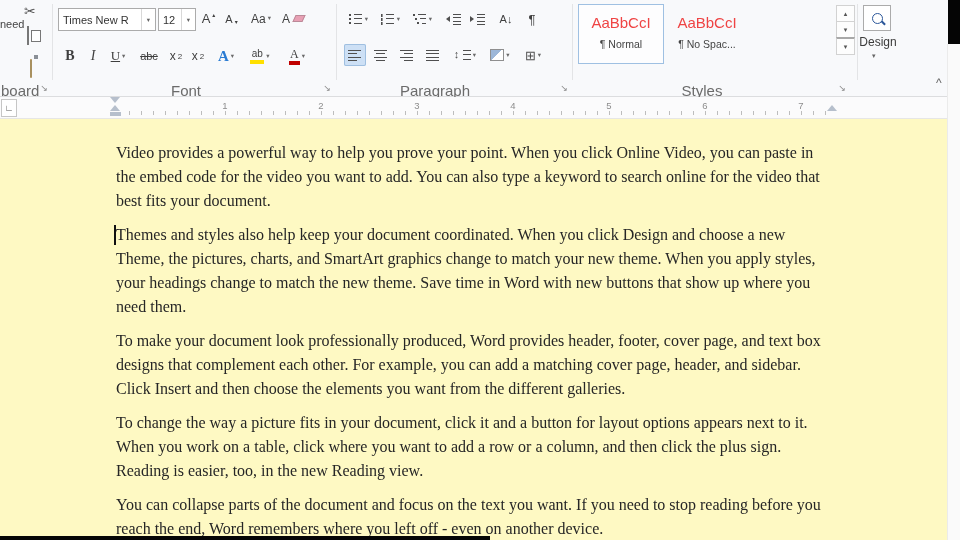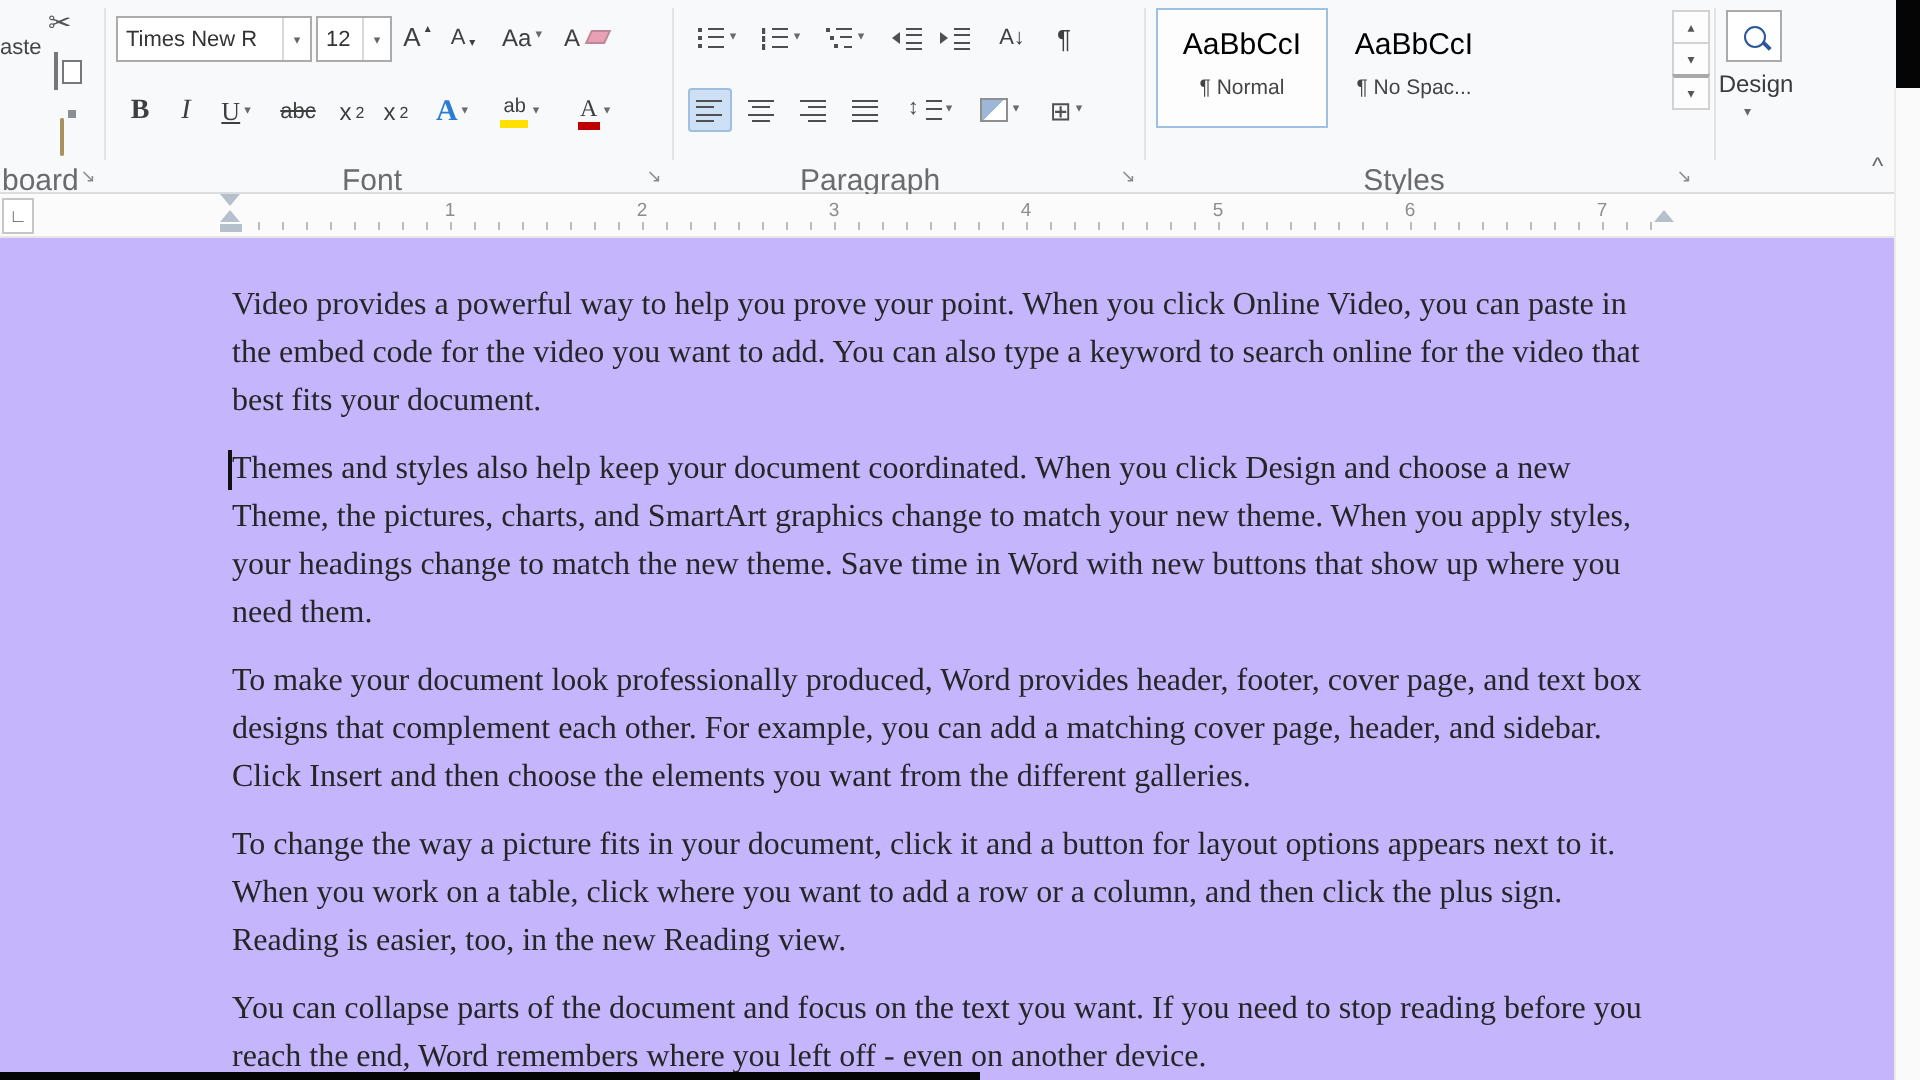--- a/index.html
+++ b/index.html
@@ -72,58 +72,58 @@
     background-size:8px 1.4px,8px 1.4px,8px 1.4px;background-position:9px 1.5px,9px 5.8px,9px 10px;}
   .ico-spacing::before{content:"\2195";position:absolute;left:0;top:-1px;font-size:11px;color:#4f4f4f;}
   .ico-shade{width:12px;height:10px;border:1px solid #8f8f8f;
     background:linear-gradient(135deg,#9db7d8 0 48%,#fff 48%);}
   .mag{width:9px;height:9px;border:1.6px solid #2b579a;border-radius:50%;position:relative;}
   .mag::after{content:"";position:absolute;width:5px;height:1.6px;background:#2b579a;right:-4px;bottom:-1px;transform:rotate(45deg);}
 
   
   .style-card{position:absolute;top:4px;height:58px;width:84px;text-align:center;border:1px solid transparent;}
   .style-card.selected{background:#fdfdfe;border:1px solid #9fc0e2;}
-  .style-sample{font-size:15px;color:#000000;margin-top:9px;white-space:nowrap;overflow:hidden;}
+  .style-sample{font-size:15px;color:#ef4444;margin-top:9px;white-space:nowrap;overflow:hidden;}
   .style-sample.h1{color:#2e74b5;}
   .style-name{font-size:10.5px;color:#444;margin-top:7px;white-space:nowrap;overflow:hidden;}
   .mini-btn{position:absolute;left:836px;width:17px;height:15px;border:1px solid #d2d2d2;background:#fdfdfd;
             display:flex;align-items:center;justify-content:center;font-size:7px;color:#555;}
 
   
   #ruler{position:absolute;left:0;top:97px;width:960px;height:21px;background:#fbfbfc;border-bottom:1px solid #e6e6e6;}
   .tab-sel{position:absolute;left:1px;top:2px;width:14px;height:16px;border:1px solid #c6c6c6;background:#fff;
            display:flex;align-items:center;justify-content:center;font-size:9px;color:#555;}
   .ruler-num{position:absolute;top:3px;width:20px;text-align:center;font-size:9.5px;color:#8d8d8d;}
   .ticks{position:absolute;left:129px;top:14px;width:704px;height:4px;
          background:repeating-linear-gradient(to right,#bdbdbd 0 1px,transparent 1px 12px);}
   .tri-dn{position:absolute;width:0;height:0;border-left:5.5px solid transparent;border-right:5.5px solid transparent;
           border-top:6px solid #b6bfcc;}
   .tri-up{position:absolute;width:0;height:0;border-left:5.5px solid transparent;border-right:5.5px solid transparent;
           border-bottom:6px solid #b6bfcc;}
   .ind-box{position:absolute;width:11px;height:4px;background:#b6bfcc;}
 
   
-  #doc{position:absolute;left:0;top:119px;width:948px;height:421px;background:#c4b5fd;}
+  #doc{position:absolute;left:0;top:119px;width:948px;height:421px;background:#fef9c3;}
   #page{width:720px;margin-left:116px;padding-top:22px;}
   #page p{margin:0 0 10px 0;font-family:"Liberation Serif",serif;font-size:16px;line-height:24px;color:#262626;}
   #caret{position:absolute;left:114px;top:106px;width:1.5px;height:20px;background:#111;}
 
   
   #win-edge{position:absolute;right:0;top:0;width:12px;height:44px;background:#050505;}
   #scroll-track{position:absolute;right:0;top:44px;width:12px;height:496px;background:#fafafa;border-left:1px solid #ebebeb;}
   #bottom-bar{position:absolute;left:0;top:536px;width:490px;height:4px;background:#050505;}
 </style>
 </head>
 <body>
 
 <div id="ribbon">
 
   
   <span class="abs" style="left:24px;top:3px;font-size:14px;color:#555;">✂</span>
-  <span class="abs" style="left:0;top:18px;font-size:11px;color:#444;">aste</span>
+  <span class="abs" style="left:0;top:18px;font-size:11px;color:#444;">need</span>
   <span class="abs ico-copy" style="left:27px;top:27px;"></span>
   <span class="abs ico-brush" style="left:28px;top:60px;"></span>
   <div class="grp-div" style="left:52px;"></div>
 
   
   <div class="combo" style="left:58px;top:8px;width:96px;">
     <span class="val">Times New R</span>
     <span class="arr">▾</span>
   </div>
   <div class="combo" style="left:158px;top:8px;width:36px;">

